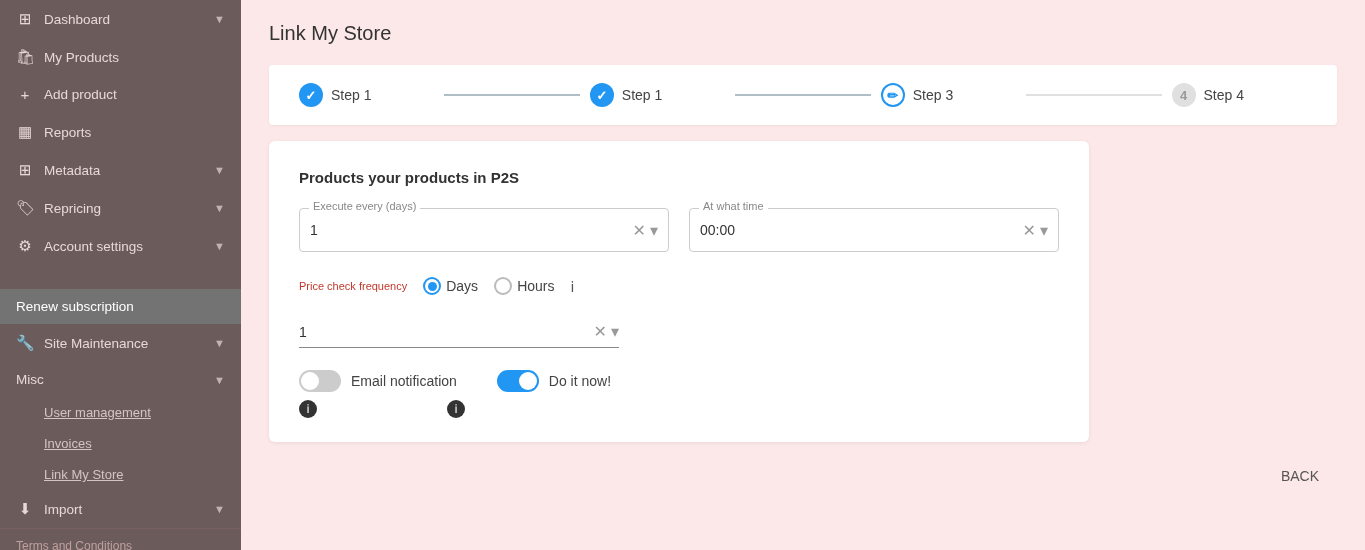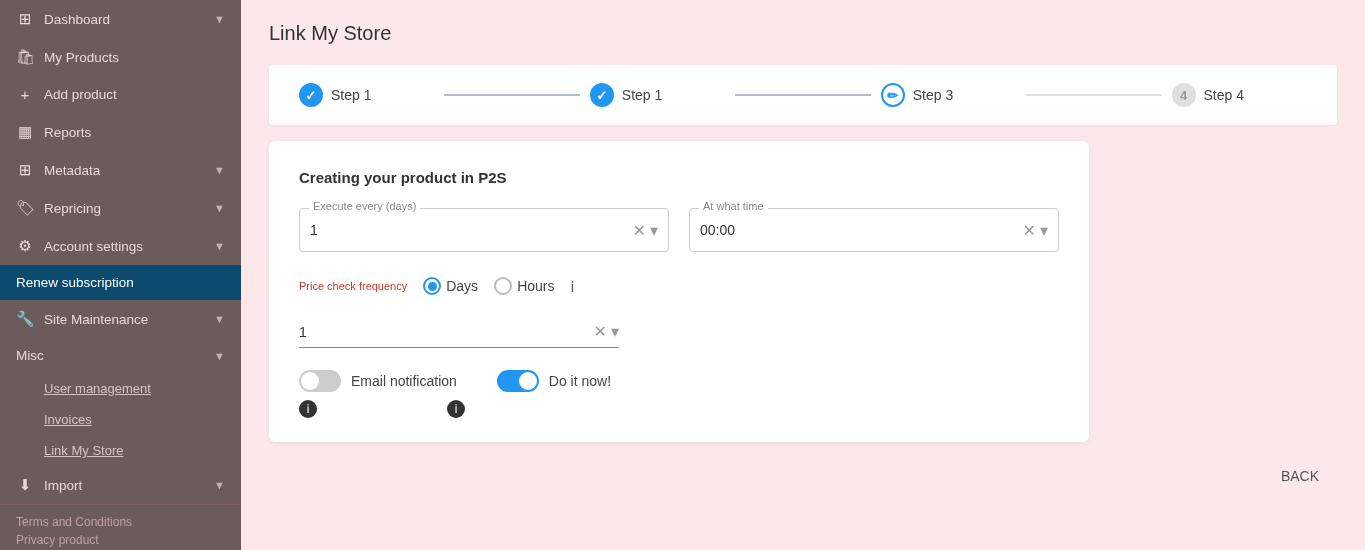--- a/index.html
+++ b/index.html
@@ -17,21 +17,21 @@
       overflow-y: auto;
     }
     .sidebar-item {
       display: flex;
       align-items: center;
       padding: 10px 16px;
       cursor: pointer;
       font-size: 13.5px;
       justify-content: space-between;
     }
-    .sidebar-item.active { background: #0c4a6e; color: #fff; }
+    .sidebar-item.active { background: #737373; color: #fff; margin-top: 24px; }
     .sidebar-item-left { display: flex; align-items: center; gap: 10px; }
     .sidebar-icon { font-size: 15px; width: 18px; text-align: center; }
     .chevron { font-size: 11px; opacity: 0.7; }
     .sidebar-sub-item {
       padding: 8px 16px 8px 44px;
       font-size: 13px;
       color: #d4c4c4;
       cursor: pointer;
       text-decoration: underline;
     }
@@ -331,21 +331,21 @@
     </div>
     <div class="step-line"></div>
     <div class="step">
       <div class="step-icon pending">4</div>
       <span class="step-label">Step 4</span>
     </div>
   </div>
 
   <div style="position: relative; display: inline-block; width: 100%;">
     <div class="card">
-      <div class="card-title">Creating your product in P2S</div>
+      <div class="card-title">Products your products in P2S</div>
 
       <div class="form-row">
         <div class="field-group">
           <span class="field-label">Execute every (days)</span>
           <div class="field-input-wrapper">
             <input type="text" value="1" style="">
             <div class="field-icons">
               <span class="field-icon-btn">✕</span>
               <span class="field-icon-btn">▾</span>
             </div>

